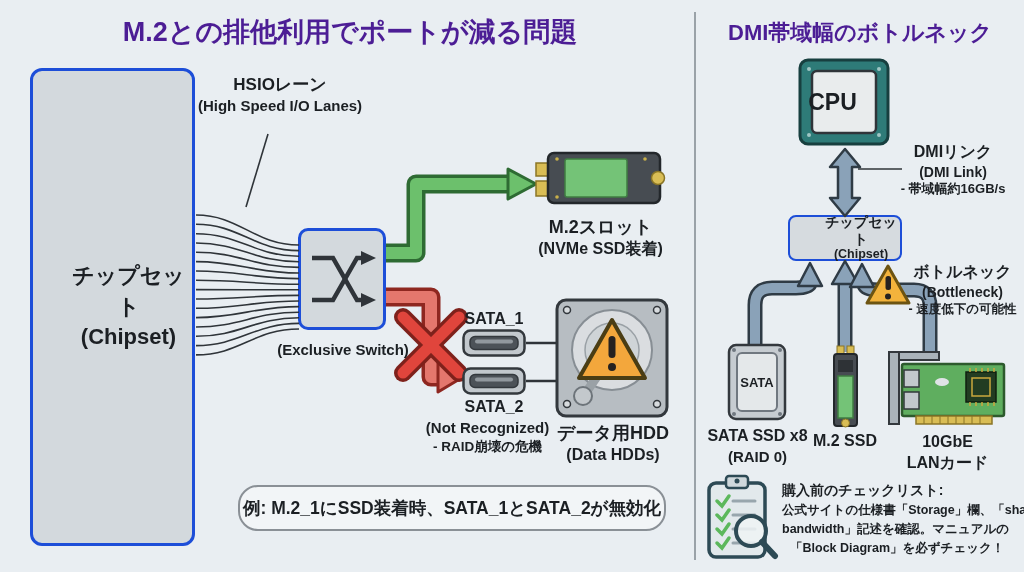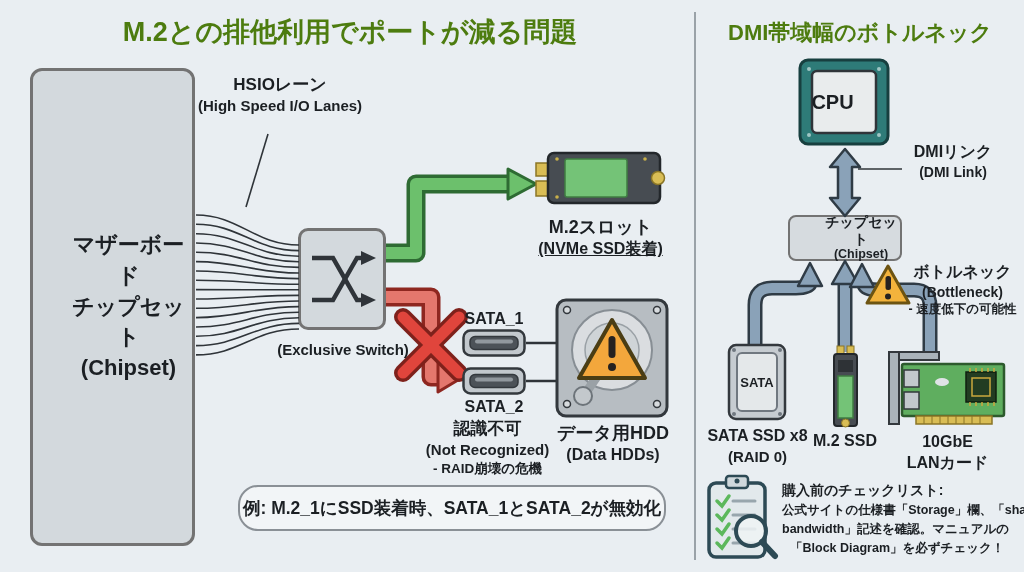--- a/index.html
+++ b/index.html
@@ -3,48 +3,47 @@
 <meta charset="utf-8">
 <style>
   html,body{margin:0;padding:0;}
   body{
     width:1024px;height:572px;position:relative;overflow:hidden;
     background:#e9eef2;
     font-family:"Liberation Sans","DejaVu Sans",sans-serif;
     color:#1b1f23;
   }
   .box{
-    position:absolute;background:#d3d9dd;border:3px solid #737373;border-radius:12px;
+    position:absolute;background:#d3d9dd;border:3px solid #1d4ed8;border-radius:12px;
     display:flex;flex-direction:column;align-items:flex-start;justify-content:center;
     z-index:1;box-sizing:border-box;padding-left:32px;
   }
   .lbl{position:absolute;text-align:center;font-weight:bold;color:#1b1f23;z-index:3;}
   .lbl div{white-space:nowrap;line-height:1.3;}
-  .title{position:absolute;font-weight:bold;color:#4d7c0f;text-align:center;z-index:3;white-space:nowrap;}
+  .title{position:absolute;font-weight:bold;color:#4c1d95;text-align:center;z-index:3;white-space:nowrap;}
   #connector-layer{position:absolute;left:0;top:0;z-index:2;pointer-events:none;}
   .icon{position:absolute;z-index:3;}
   .divider{position:absolute;width:2px;background:#9aa2a8;z-index:1;}
   .note-box{
     position:absolute;background:#f2f5f7;border:2px solid #8a9096;border-radius:20px;
     display:flex;align-items:center;justify-content:center;z-index:1;box-sizing:border-box;
   }
   .chk{position:absolute;z-index:3;font-weight:bold;text-align:left;}
   .chk div{white-space:nowrap;line-height:1.5;}
 </style>
 </head>
 <body>
 
 <div class="title" style="left:40px;top:14px;width:620px;font-size:27px;">M.2との排他利用でポートが減る問題</div>
 <div class="title" style="left:700px;top:18px;width:320px;font-size:22px;">DMI帯域幅のボトルネック</div>
 
 <div class="divider" style="left:694px;top:12px;height:548px;"></div>
 
 <div class="box" style="left:30px;top:68px;width:165px;height:478px;">
   <div style="font-size:22px;font-weight:bold;text-align:center;line-height:1.4;">
-    <div>マザーボード</div>
     <div>チップセット</div>
     <div>(Chipset)</div>
   </div>
 </div>
 
 <div class="box" style="left:298px;top:228px;width:88px;height:102px;border-radius:10px;"></div>
 
 <div class="note-box" style="left:238px;top:485px;width:428px;height:46px;">
   <div style="font-size:17.5px;font-weight:bold;white-space:nowrap;">例: M.2_1にSSD装着時、SATA_1とSATA_2が無効化</div>
 </div>
@@ -138,28 +137,27 @@
   <div style="font-size:17px;">HSIOレーン</div>
   <div style="font-size:15px;">(High Speed I/O Lanes)</div>
 </div>
 
 <div class="lbl" style="left:268px;top:340px;width:150px;">
   <div style="font-size:15px;">(Exclusive Switch)</div>
 </div>
 
 <div class="lbl" style="left:518px;top:216px;width:165px;">
   <div style="font-size:18px;">M.2スロット</div>
-  <div style="font-size:16px;text-decoration:underline;">(NVMe SSD装着)</div>
+  <div style="font-size:16px;">(NVMe SSD装着)</div>
 </div>
 
 <div class="lbl" style="left:454px;top:310px;width:80px;font-size:16px;">SATA_1</div>
 <div class="lbl" style="left:454px;top:398px;width:80px;font-size:16px;">SATA_2</div>
 
 <div class="lbl" style="left:405px;top:418px;width:165px;">
-  <div style="font-size:17px;">認識不可</div>
   <div style="font-size:15px;">(Not Recognized)</div>
   <div style="font-size:13.5px;">- RAID崩壊の危機</div>
 </div>
 
 <div class="lbl" style="left:548px;top:422px;width:130px;">
   <div style="font-size:18px;">データ用HDD</div>
   <div style="font-size:16px;">(Data HDDs)</div>
 </div>
 
 <svg class="icon" style="left:533px;top:146px;" width="135" height="64" viewBox="0 0 135 64">
@@ -198,20 +196,21 @@
   <g>
     <polygon points="57,22 90,80 24,80" fill="#f3a73c" stroke="#4a3d14" stroke-width="4" stroke-linejoin="round"></polygon>
     <rect x="53.5" y="38" width="7" height="22" rx="3.5" fill="#262220"></rect>
     <circle cx="57" cy="69" r="4" fill="#262220"></circle>
   </g>
 </svg>
 
 <div class="lbl" style="left:883px;top:142px;width:140px;">
   <div style="font-size:16px;">DMIリンク</div>
   <div style="font-size:14px;">(DMI Link)</div>
+  <div style="font-size:13px;">- 帯域幅約16GB/s</div>
 </div>
 
 <div class="lbl" style="left:900px;top:262px;width:125px;">
   <div style="font-size:16px;">ボトルネック</div>
   <div style="font-size:14px;">(Bottleneck)</div>
   <div style="font-size:12.5px;">- 速度低下の可能性</div>
 </div>
 
 <div class="lbl" style="left:700px;top:426px;width:115px;">
   <div style="font-size:16px;">SATA SSD x8</div>
@@ -231,21 +230,21 @@
 </div>
 
 <svg class="icon" style="left:798px;top:58px;" width="92" height="88" viewBox="0 0 92 88">
   <rect x="2" y="2" width="88" height="84" rx="8" fill="#2e7b78" stroke="#173f3f" stroke-width="3"></rect>
   <circle cx="11" cy="11" r="2" fill="#9fc6c4"></circle>
     <circle cx="81" cy="11" r="2" fill="#9fc6c4"></circle>
   <circle cx="11" cy="77" r="2" fill="#9fc6c4"></circle>
     <circle cx="81" cy="77" r="2" fill="#9fc6c4"></circle>
   <rect x="14" y="13" width="64" height="62" rx="5" fill="#e9eced" stroke="#2f3439" stroke-width="2.5"></rect>
 </svg>
-<div class="lbl" style="left:798px;top:58px;width:69px;height:88px;display:flex;align-items:center;justify-content:center;font-size:20px;">CPU</div>
+<div class="lbl" style="left:798px;top:58px;width:69px;height:88px;display:flex;align-items:center;justify-content:center;font-size:23px;">CPU</div>
 
 <svg class="icon" style="left:727px;top:343px;" width="60" height="78" viewBox="0 0 60 78">
   <rect x="2" y="2" width="56" height="74" rx="7" fill="#c6ccd1" stroke="#33383d" stroke-width="2.5"></rect>
   <rect x="10" y="10" width="40" height="58" rx="5" fill="#e4e8ea" stroke="#707880" stroke-width="2"></rect>
   <circle cx="7" cy="7" r="2" fill="#707880"></circle>
     <circle cx="53" cy="7" r="2" fill="#707880"></circle>
   <circle cx="7" cy="71" r="2" fill="#707880"></circle>
     <circle cx="53" cy="71" r="2" fill="#707880"></circle>
 </svg>
 <div class="lbl" style="left:727px;top:343px;width:60px;height:78px;display:flex;align-items:center;justify-content:center;font-size:13px;">SATA</div>

